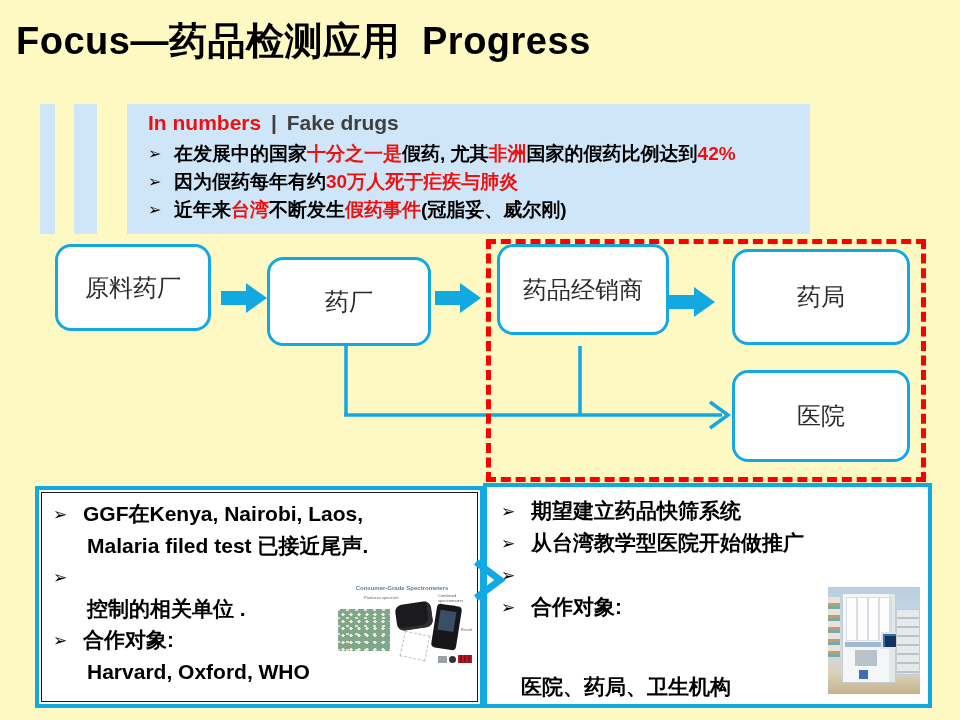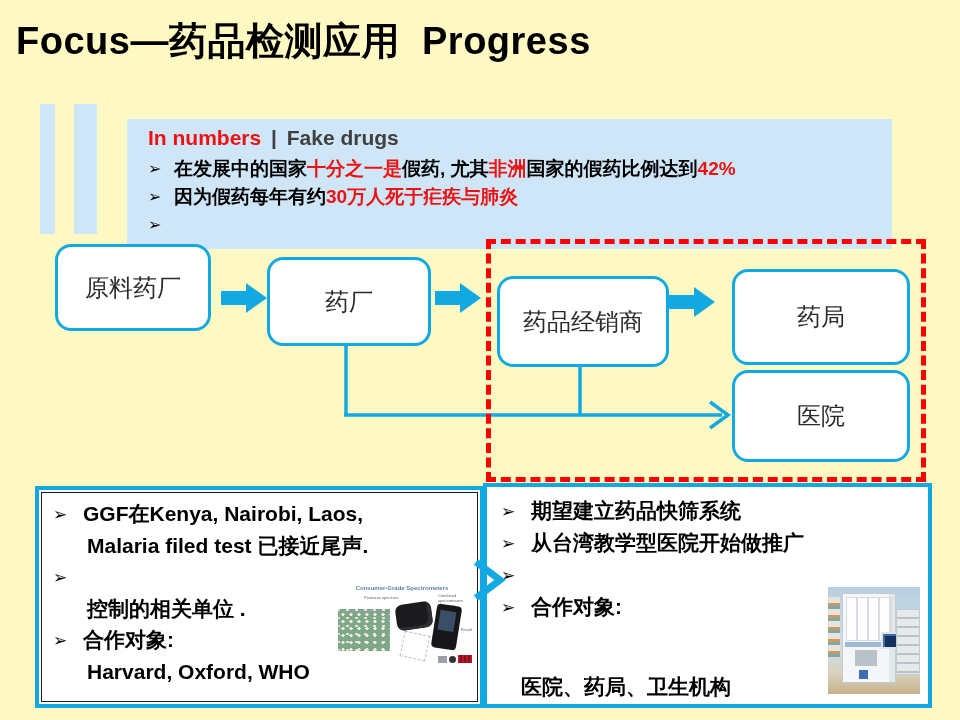--- a/index.html
+++ b/index.html
@@ -7,39 +7,39 @@
          font-family:"Liberation Sans","DejaVu Sans",sans-serif;color:#000;}
 
   
   .title{position:absolute;left:16px;top:16px;font-size:38px;font-weight:800;
          letter-spacing:0.5px;color:#000;white-space:pre;}
 
   
   .bar{position:absolute;top:104px;height:130px;background:#CEE6F7;}
   .bar1{left:40px;width:15px;}
   .bar2{left:74px;width:23px;}
-  .info-box{position:absolute;left:127px;top:104px;width:765px;height:130px;background:#CEE6F7;margin-top:15px;}
+  .info-box{position:absolute;left:127px;top:104px;width:683px;height:130px;background:#CEE6F7;}
   .info-head{position:absolute;left:21px;top:7px;font-size:21px;font-weight:700;}
   .info-head .red{color:#EE1111;}
   .info-head .sep{color:#3F3F3F;padding:0 4px;}
   .info-head .gray{color:#3F3F3F;}
   .info-bullets{position:absolute;left:21px;top:36px;}
   .ibullet{display:flex;font-size:19px;font-weight:700;line-height:28px;}
   .ibullet .marker{flex:none;width:26px;font-size:16px;color:#000;}
   .seg-k{color:#000;}
   .seg-r{color:#EE1111;}
 
   
   .fnode{position:absolute;border:3px solid #12A9E3;border-radius:16px;background:#fff;
          display:flex;align-items:center;justify-content:center;font-size:24px;color:#2b2b2b;
          font-weight:400;z-index:3;}
   .n1{left:55px;top:244px;width:150px;height:81px;}
   .n2{left:267px;top:257px;width:158px;height:83px;}
-  .n3{left:497px;top:276px;width:166px;height:85px;}
-  .n4{left:732px;top:269px;width:172px;height:90px;font-family:Liberation Mono, monospace;}
+  .n3{left:497px;top:244px;width:166px;height:85px;}
+  .n4{left:732px;top:249px;width:172px;height:90px;font-family:Liberation Mono, monospace;}
   .n5{left:732px;top:370px;width:172px;height:86px;}
   .block-arrow{position:absolute;width:46px;height:30px;z-index:3;}
   .block-arrow .shaft{position:absolute;left:0;top:8px;width:25px;height:14px;background:#12A9E3;}
   .block-arrow .head{position:absolute;left:25px;top:0;width:0;height:0;
         border-top:15px solid transparent;border-bottom:15px solid transparent;
         border-left:21px solid #12A9E3;}
   .a1{left:221px;top:283px;}
   .a2{left:435px;top:283px;}
   .a3{left:669px;top:287px;}
   .dashed-zone{position:absolute;left:486px;top:239px;width:430px;height:233px;
@@ -129,20 +129,23 @@
         </span>
       </div>
       <div class="ibullet">
         <span class="marker">➢</span>
         <span>
           <span class="seg-k">因为假药每年有约</span><span class="seg-r">30万人死于疟疾与肺炎</span>
         </span>
       </div>
       <div class="ibullet">
         <span class="marker">➢</span>
+        <span>
+          <span class="seg-k">近年来</span><span class="seg-r">台湾</span><span class="seg-k">不断发生</span><span class="seg-r">假药事件</span><span class="seg-k">(冠脂妥、威尔刚)</span>
+        </span>
       </div>
     </div>
   </section>
 
   <svg class="connectors" viewBox="0 0 960 720">
     <line x1="346" y1="339" x2="346" y2="416" stroke="#12A9E3" stroke-width="3.5"></line>
     <line x1="580" y1="346" x2="580" y2="416" stroke="#12A9E3" stroke-width="3.5"></line>
     <line x1="344" y1="415" x2="722" y2="415" stroke="#12A9E3" stroke-width="3.5"></line>
     <path d="M710,402 L728,415 L710,428" fill="none" stroke="#12A9E3" stroke-width="3.5"></path>
   </svg>

